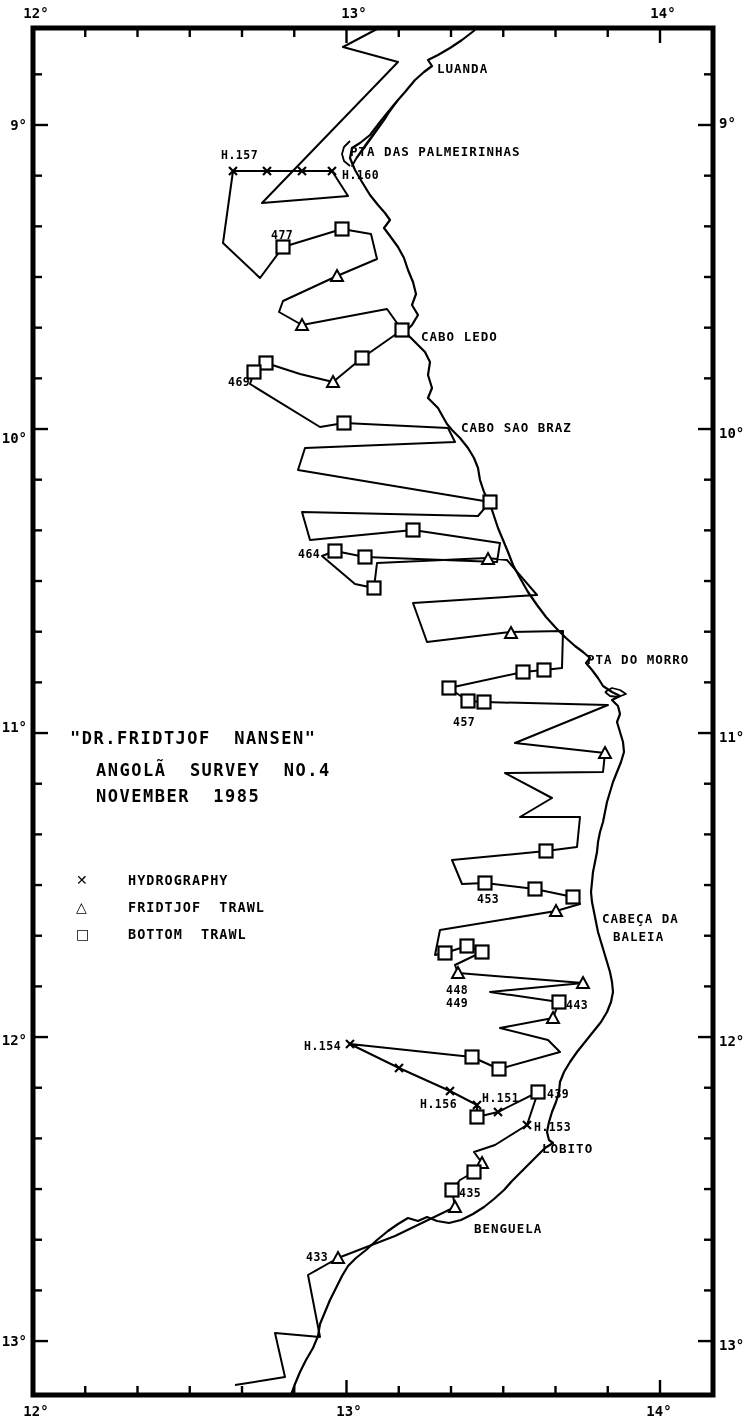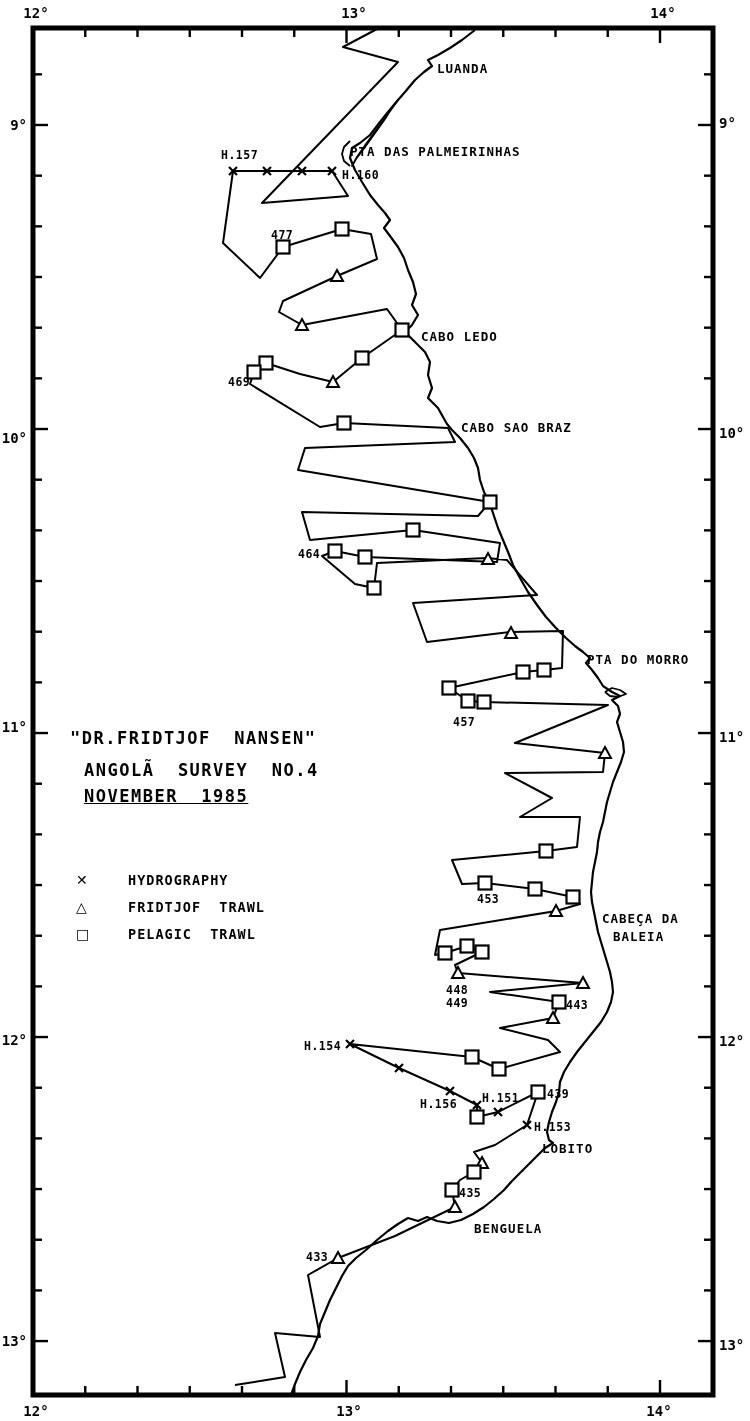--- a/index.html
+++ b/index.html
@@ -5,22 +5,22 @@
   html,body{margin:0;padding:0;background:#fff;}
   .page{position:relative;width:750px;height:1421px;background:#fff;overflow:hidden;
         font-family:"DejaVu Sans Mono",monospace;color:#000;}
   svg{position:absolute;left:0;top:0;}
   .axlabel{font:bold 14px "DejaVu Sans Mono",monospace;fill:#000;}
   .plabel{font:bold 12.5px "DejaVu Sans Mono",monospace;fill:#000;letter-spacing:1px;}
   .slabel{font:bold 11.5px "DejaVu Sans Mono",monospace;fill:#000;letter-spacing:0.5px;}
   .title-block{position:absolute;left:70px;top:728px;}
   .title-line1{font:bold 17px "DejaVu Sans Mono",monospace;letter-spacing:1.5px;white-space:pre;}
   .title-line2,.title-line3{font:bold 17px "DejaVu Sans Mono",monospace;letter-spacing:1.5px;
-        white-space:pre;margin-left:14px;margin-top:12px;}
-  .title-line3{margin-top:6px;text-decoration:underline;}
+        white-space:pre;margin-left:26px;margin-top:12px;}
+  .title-line3{margin-top:6px;}
   .legend-block{position:absolute;left:76px;top:866px;}
   .legend-row{display:flex;align-items:center;height:27px;}
   .legend-glyph{display:inline-block;width:28px;font:bold 14px "DejaVu Sans",sans-serif;
         text-align:left;}
   .legend-label{font:bold 13.5px "DejaVu Sans Mono",monospace;letter-spacing:1px;white-space:pre;padding-left:24px;}
 </style>
 </head>
 <body>
 
 <div class="page">
@@ -219,16 +219,16 @@
     <div class="legend-row">
       <span class="legend-glyph">✕</span>
       <span class="legend-label">HYDROGRAPHY</span>
     </div>
     <div class="legend-row">
       <span class="legend-glyph">△</span>
       <span class="legend-label">FRIDTJOF  TRAWL</span>
     </div>
     <div class="legend-row">
       <span class="legend-glyph">□</span>
-      <span class="legend-label">PELAGIC  TRAWL</span>
+      <span class="legend-label">BOTTOM  TRAWL</span>
     </div>
   </div>
 </div>
 
 </body></html>

